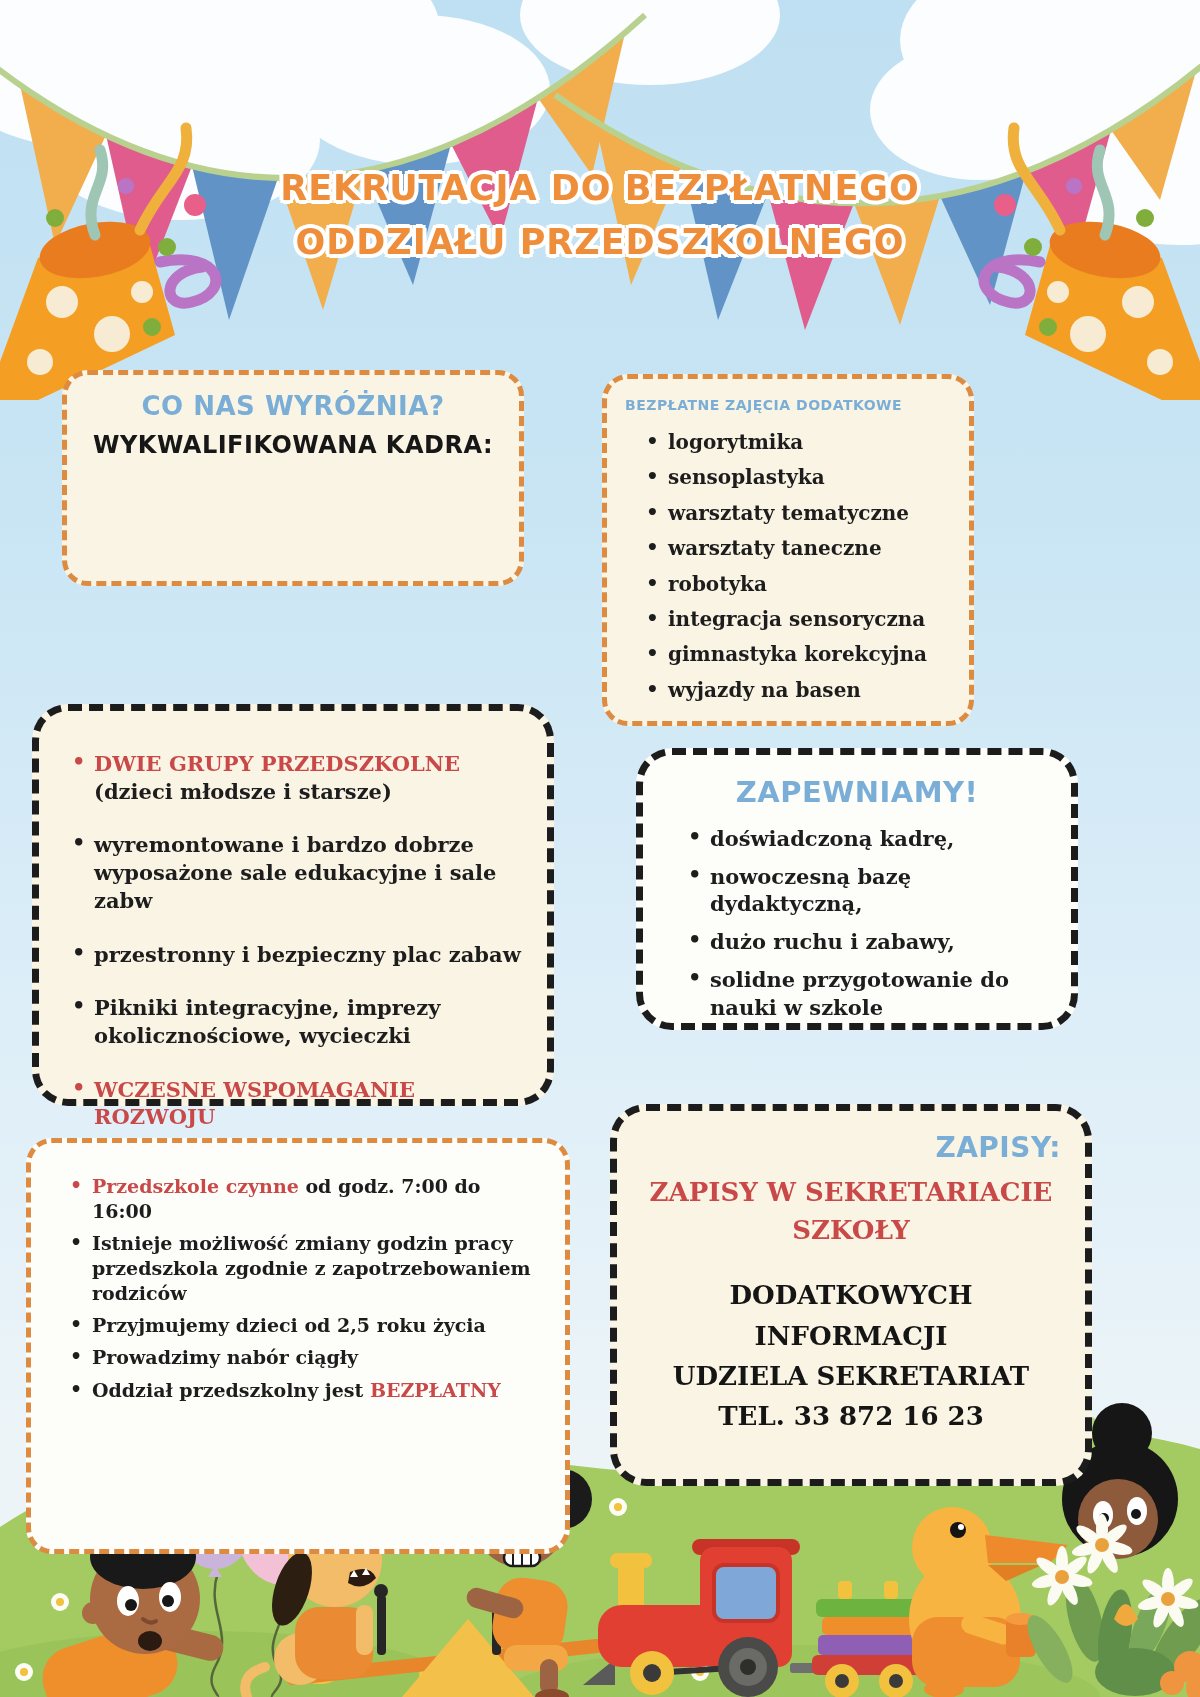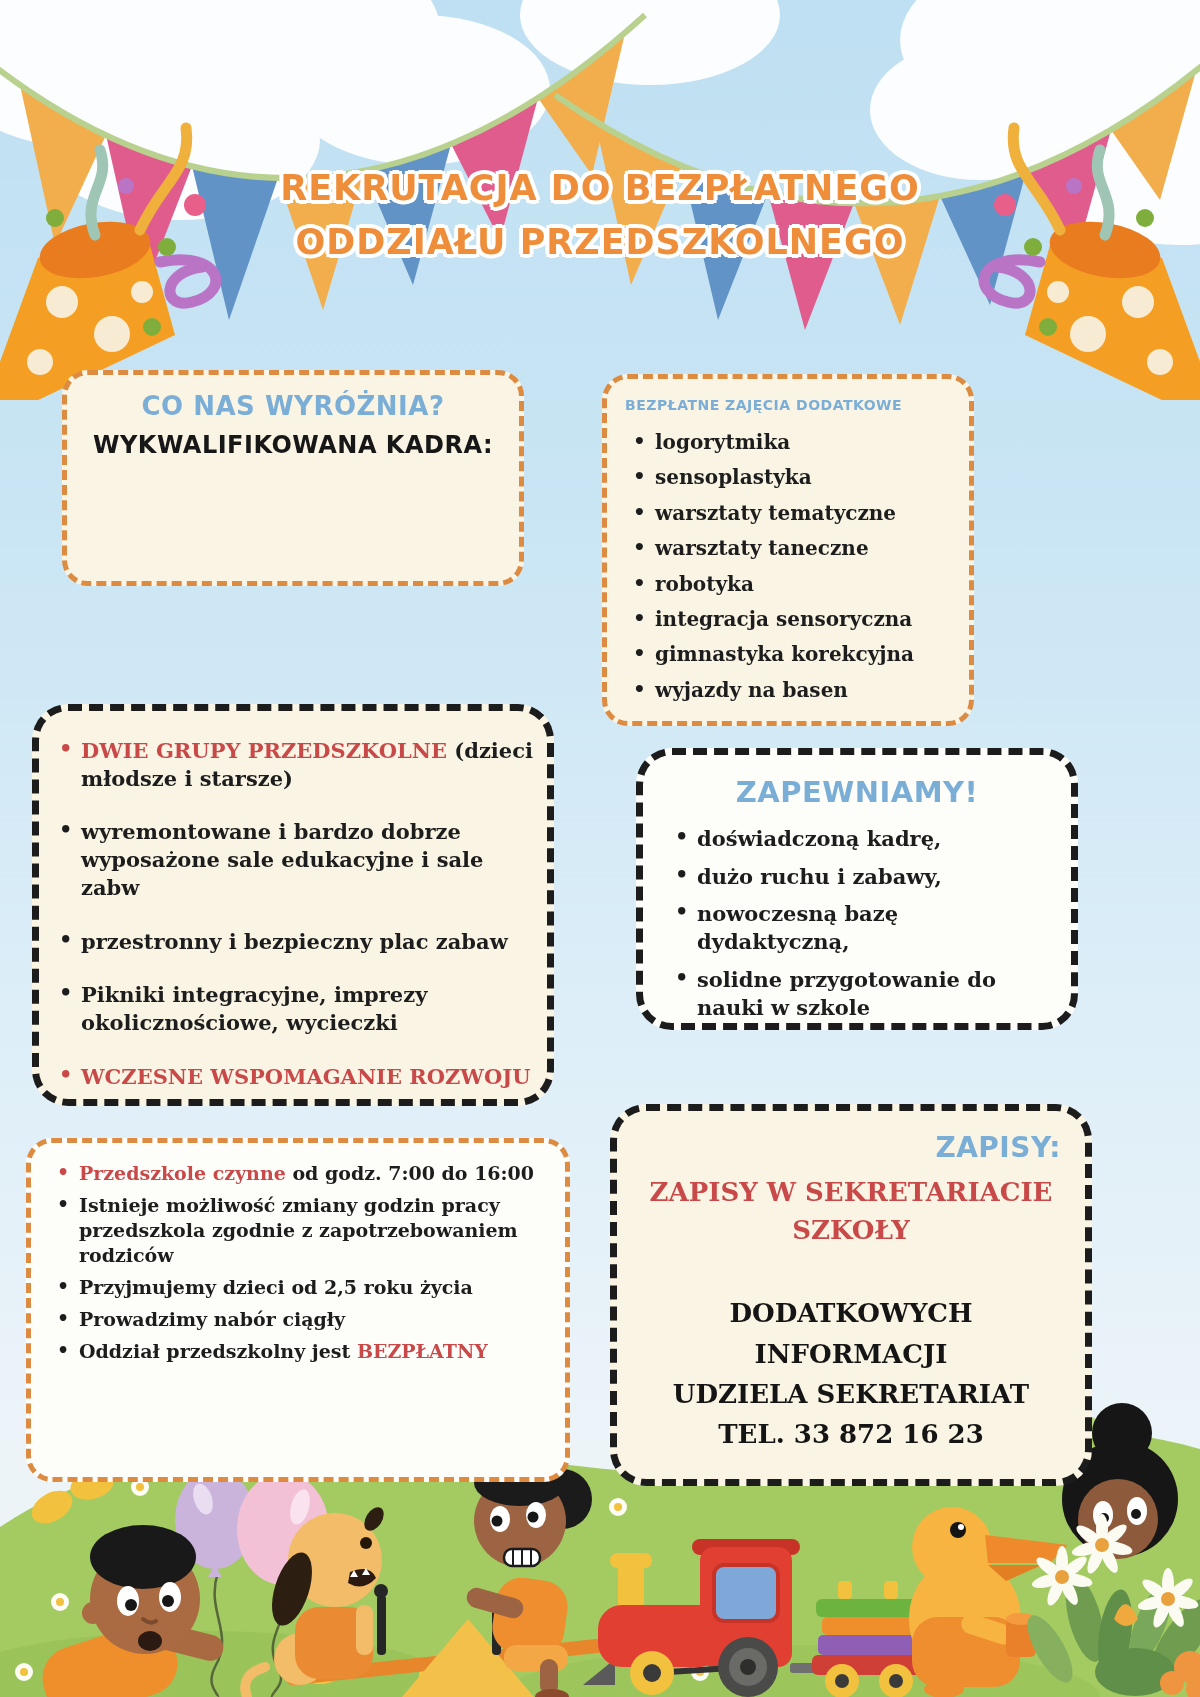--- a/index.html
+++ b/index.html
@@ -58,31 +58,31 @@
     font-size:24px;
   }
   .box1{left:62px;top:370px;width:462px;height:216px;padding:12px 22px;}
   .box1 .h-blue{font-size:26px;}
   .box1 .body-lines{font-size:17px;font-weight:700;letter-spacing:-.3px;line-height:1.5;white-space:nowrap;margin-top:14px;}
   .box2{left:602px;top:374px;width:372px;height:352px;padding:14px 14px 10px 18px;}
   .box2 .h-blue{font-size:14px;text-align:left;margin-bottom:16px;white-space:nowrap;}
   .box3{left:32px;top:704px;width:522px;height:402px;padding:26px 12px;}
   .box4{left:636px;top:748px;width:442px;height:282px;padding:16px 24px;}
   .box4 .h-blue{font-size:29px;margin-bottom:16px;}
-  .box5{left:26px;top:1138px;width:544px;height:344px;padding:18px 18px;}
+  .box5{left:26px;top:1138px;width:544px;height:416px;padding:18px 18px;}
   .box6{left:610px;top:1104px;width:482px;height:382px;padding:16px 24px;text-align:center;}
   .box6 .h-blue{font-size:28px;text-align:right;}
   .red-lines{
     color:var(--highlight_red);
     font-weight:800;font-size:26px;line-height:1.45;margin-bottom:26px;
   }
   .info-lines{
-    color:#151515;font-weight:800;font-size:26px;line-height:1.55;margin-top:44px;
-  }
-  ul.blist{list-style:none;margin:0;padding:0;font-weight:700;}
+    color:#151515;font-weight:800;font-size:26px;line-height:1.55;margin-top:26px;
+  }
+  ul.blist{list-style:none;margin:13px;padding:0;font-weight:700;}
   ul.blist li{position:relative;padding-left:30px;line-height:1.32;}
   ul.blist li::before{
     content:"\2022";
     position:absolute;left:8px;top:-1px;
     font-family:"DejaVu Sans", sans-serif;
   }
   ul.blist li.red-bullet::before{color:var(--highlight_red);}
   .red{color:var(--highlight_red);}
   .box2 ul.blist{font-size:20px;}
   .box2 ul.blist li{margin-bottom:9px;}
@@ -199,22 +199,22 @@
         <li><span>przestronny  i bezpieczny plac zabaw</span></li>
         <li><span>Pikniki integracyjne, imprezy okolicznościowe, wycieczki</span></li>
         <li class="red-bullet"><span class="red">WCZESNE WSPOMAGANIE ROZWOJU</span></li>
       </ul>
   </section>
 
   <section class="box box-black box4 bg-white">
     <h2 class="h-blue">ZAPEWNIAMY!</h2>
     <ul class="blist">
         <li><span>doświadczoną kadrę,</span></li>
+        <li><span>nowoczesną bazę dydaktyczną,</span></li>
         <li><span>dużo ruchu i zabawy,</span></li>
-        <li><span>nowoczesną bazę dydaktyczną,</span></li>
         <li><span>solidne przygotowanie do nauki w szkole</span></li>
       </ul>
   </section>
 
   <section class="box box-orange box5 bg-white">
     <ul class="blist">
         <li class="red-bullet"><span class="red">Przedszkole czynne</span><span> od godz. 7:00 do 16:00</span></li>
         <li><span>Istnieje możliwość zmiany godzin pracy przedszkola zgodnie z zapotrzebowaniem rodziców</span></li>
         <li><span>Przyjmujemy dzieci od 2,5 roku życia</span></li>
         <li><span>Prowadzimy nabór ciągły</span></li>

